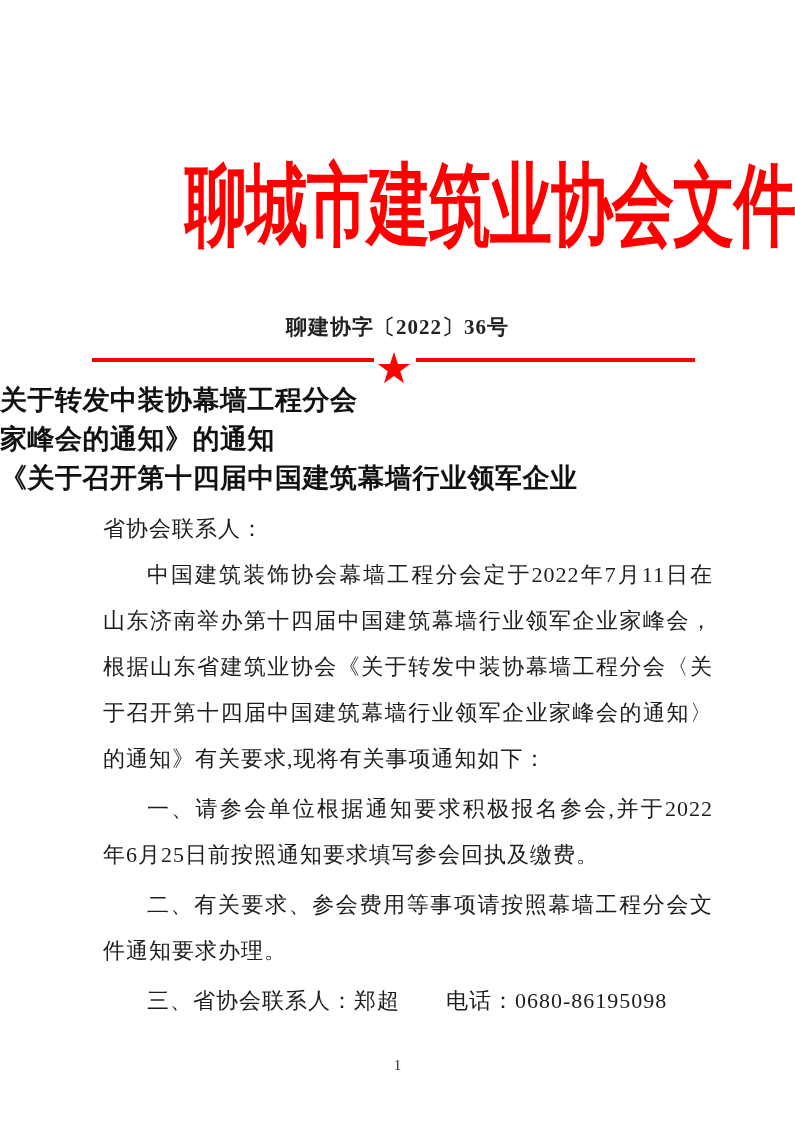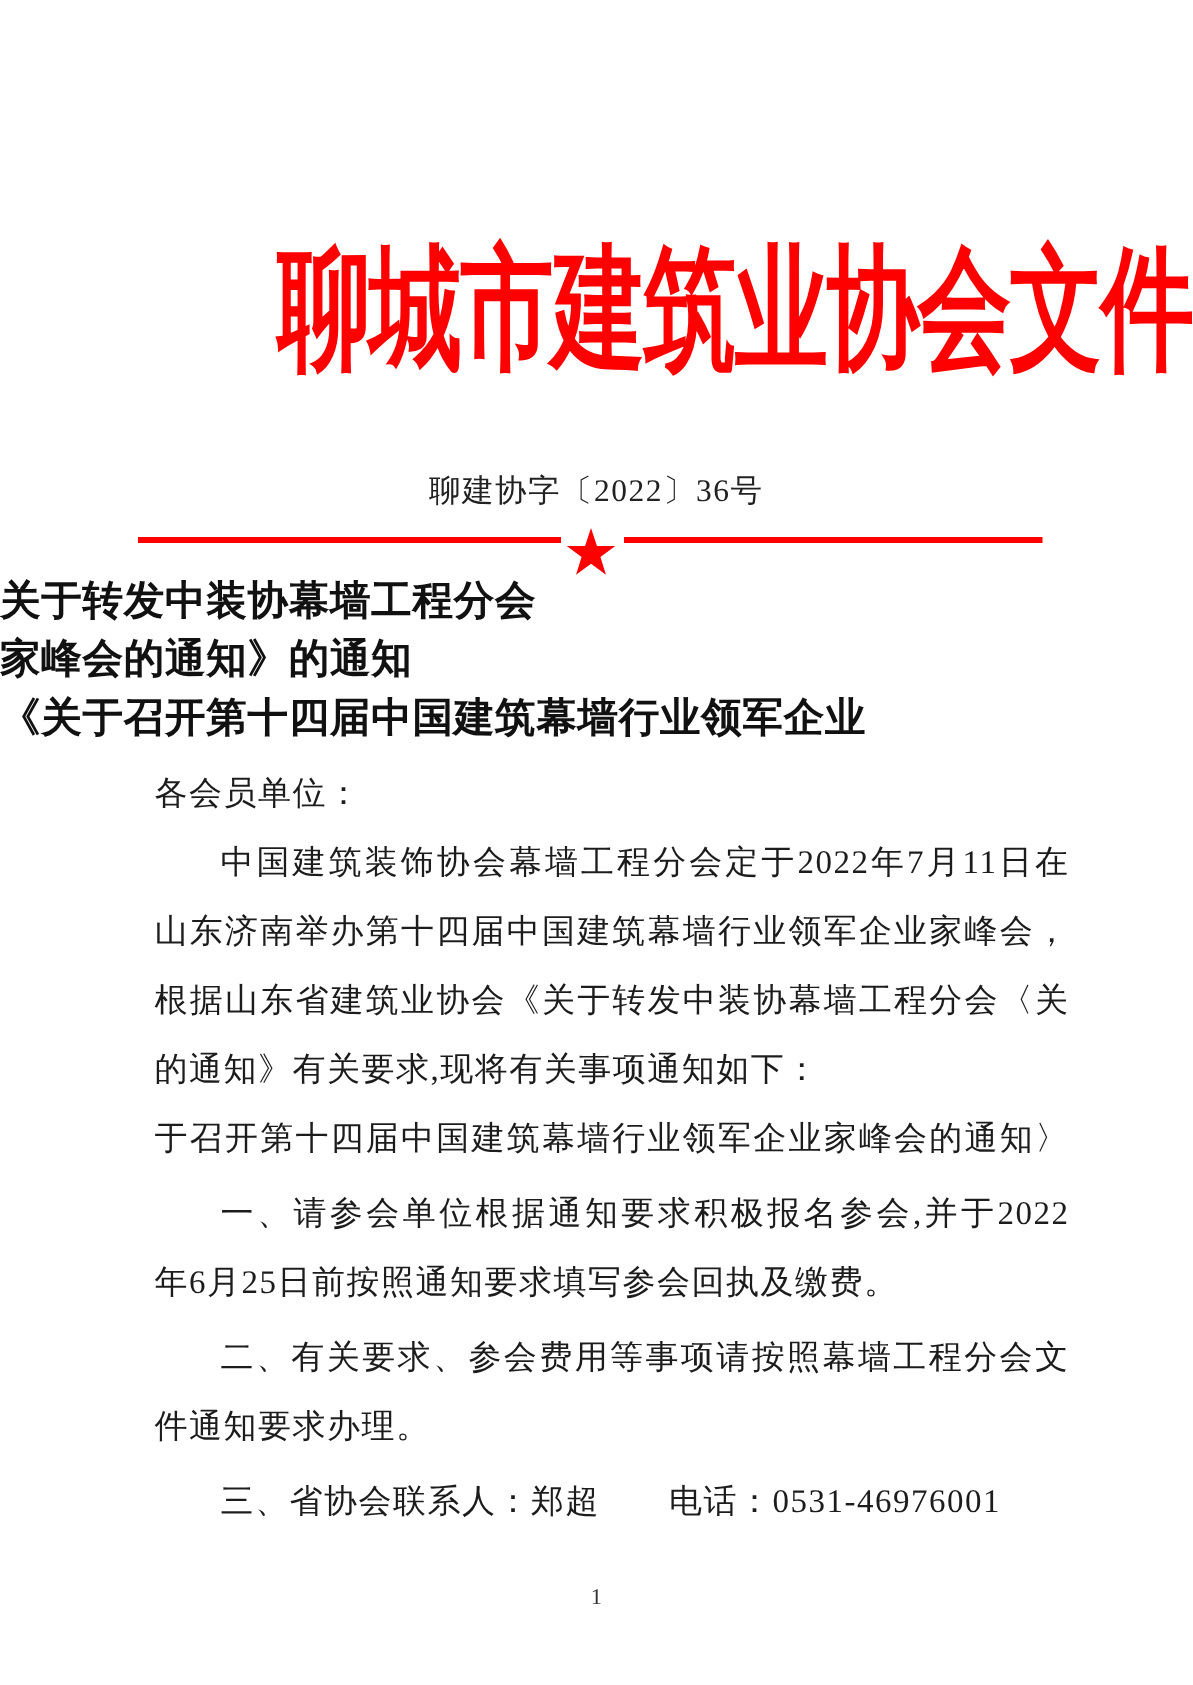--- a/index.html
+++ b/index.html
@@ -37,20 +37,21 @@
   .doc-number {
     position: absolute;
     top: 314px;
     left: 0;
     width: 100%;
     text-align: center;
     font-size: 21px;
     line-height: 26px;
     color: #222222;
     letter-spacing: 1px;
+    font-weight: bold;
   }
 
   
   .divider {
     position: absolute;
     top: 358px;
     left: 92px;
     width: 603px;
     height: 4px;
   }
@@ -142,28 +143,28 @@
     <span class="seg seg-right"></span>
   </div>
 
   <div class="doc-title">
     <div class="t-line">关于转发中装协幕墙工程分会</div>
     <div class="t-line">家峰会的通知》的通知</div>
     <div class="t-line">《关于召开第十四届中国建筑幕墙行业领军企业</div>
   </div>
 
   <div class="body-text">
-    <div class="b-line">各会员单位：</div>
+    <div class="b-line">省协会联系人：</div>
     <div class="b-line ind just">中国建筑装饰协会幕墙工程分会定于2022年7月11日在</div>
     <div class="b-line just">山东济南举办第十四届中国建筑幕墙行业领军企业家峰会，</div>
     <div class="b-line just">根据山东省建筑业协会《关于转发中装协幕墙工程分会〈关</div>
+    <div class="b-line just">于召开第十四届中国建筑幕墙行业领军企业家峰会的通知〉</div>
     <div class="b-line">的通知》有关要求,现将有关事项通知如下：</div>
-    <div class="b-line just">于召开第十四届中国建筑幕墙行业领军企业家峰会的通知〉</div>
     <div class="b-line ind just para">一、请参会单位根据通知要求积极报名参会,并于2022</div>
     <div class="b-line">年6月25日前按照通知要求填写参会回执及缴费。</div>
     <div class="b-line ind just para">二、有关要求、参会费用等事项请按照幕墙工程分会文</div>
     <div class="b-line">件通知要求办理。</div>
-    <div class="b-line ind para">三、省协会联系人：郑超　　电话：0531-46976001</div>
+    <div class="b-line ind para">三、省协会联系人：郑超　　电话：0680-86195098</div>
   </div>
 
   <div class="page-number">1</div>
 
 </div>
 
 </body></html>

